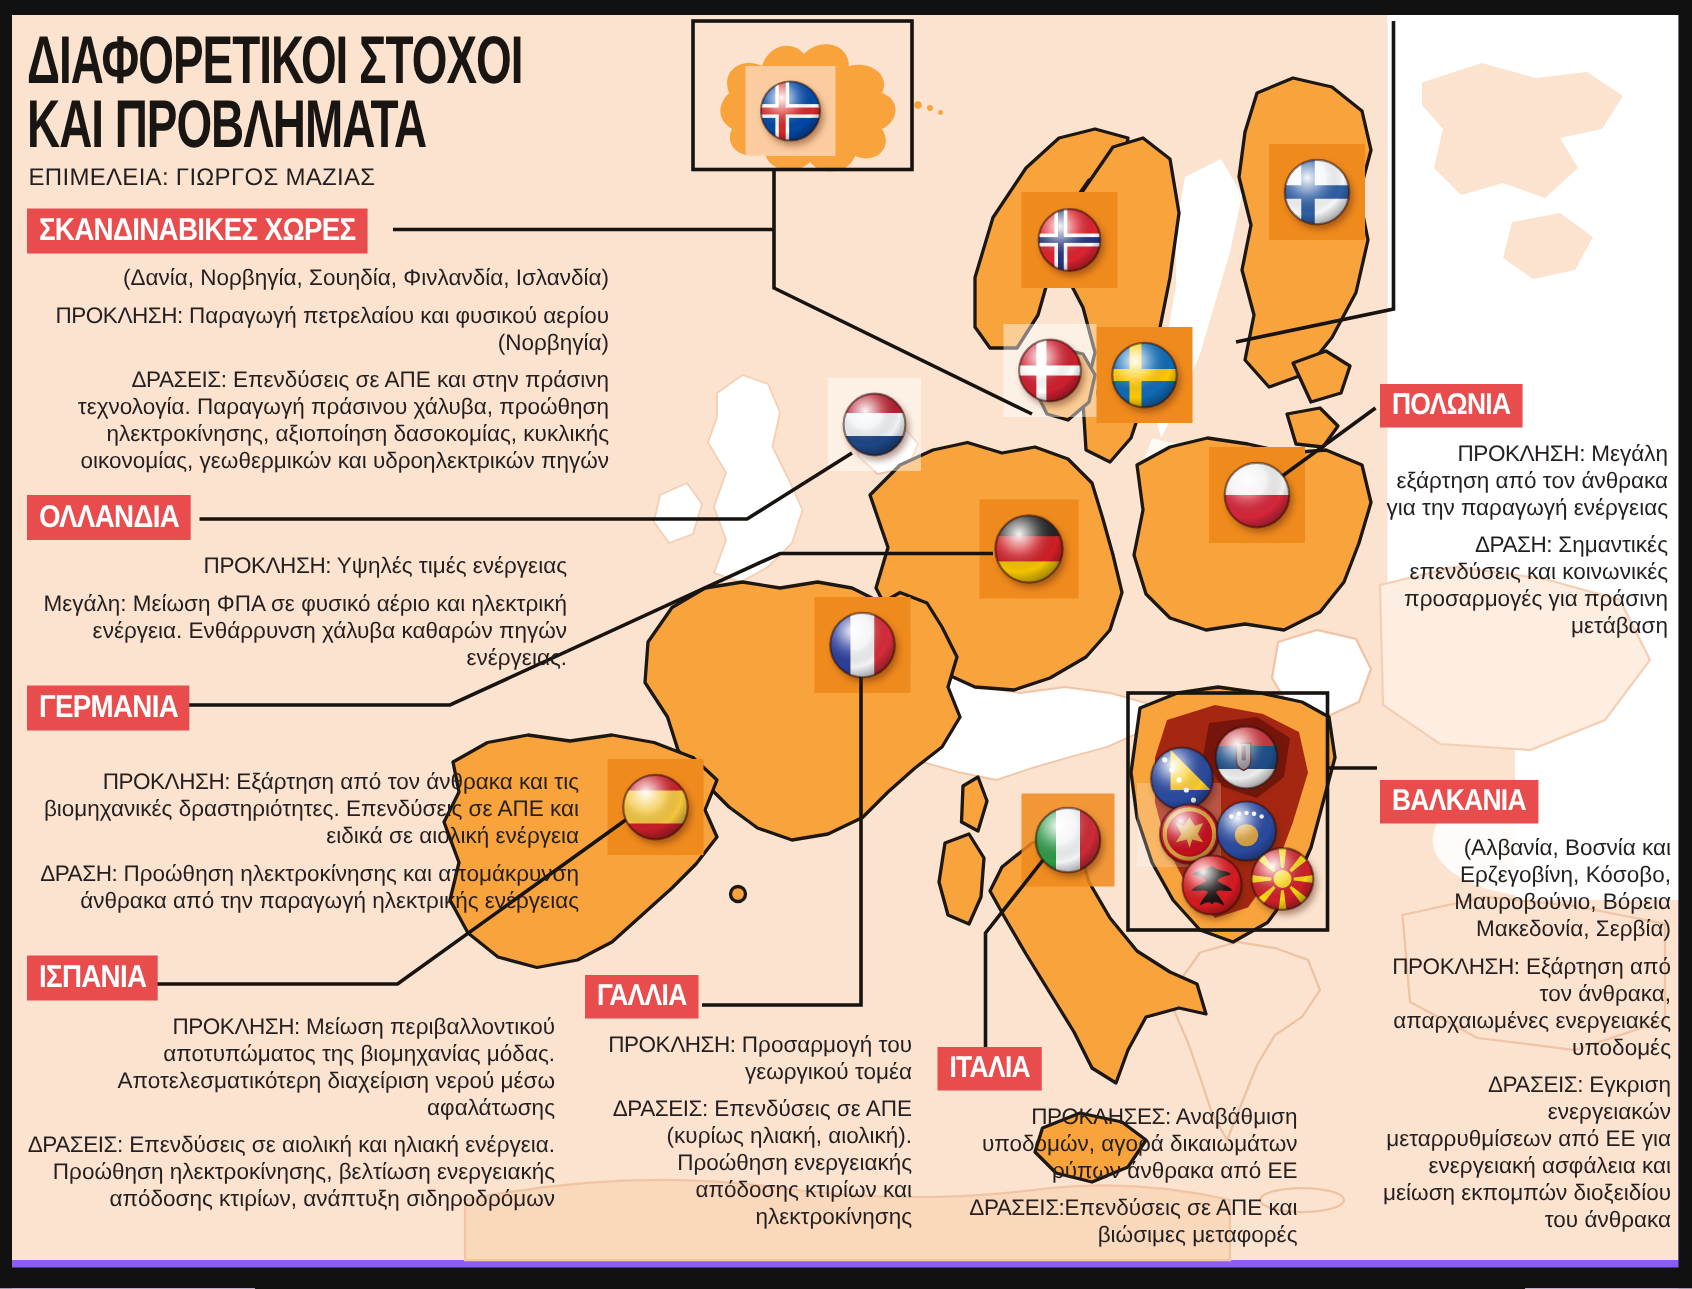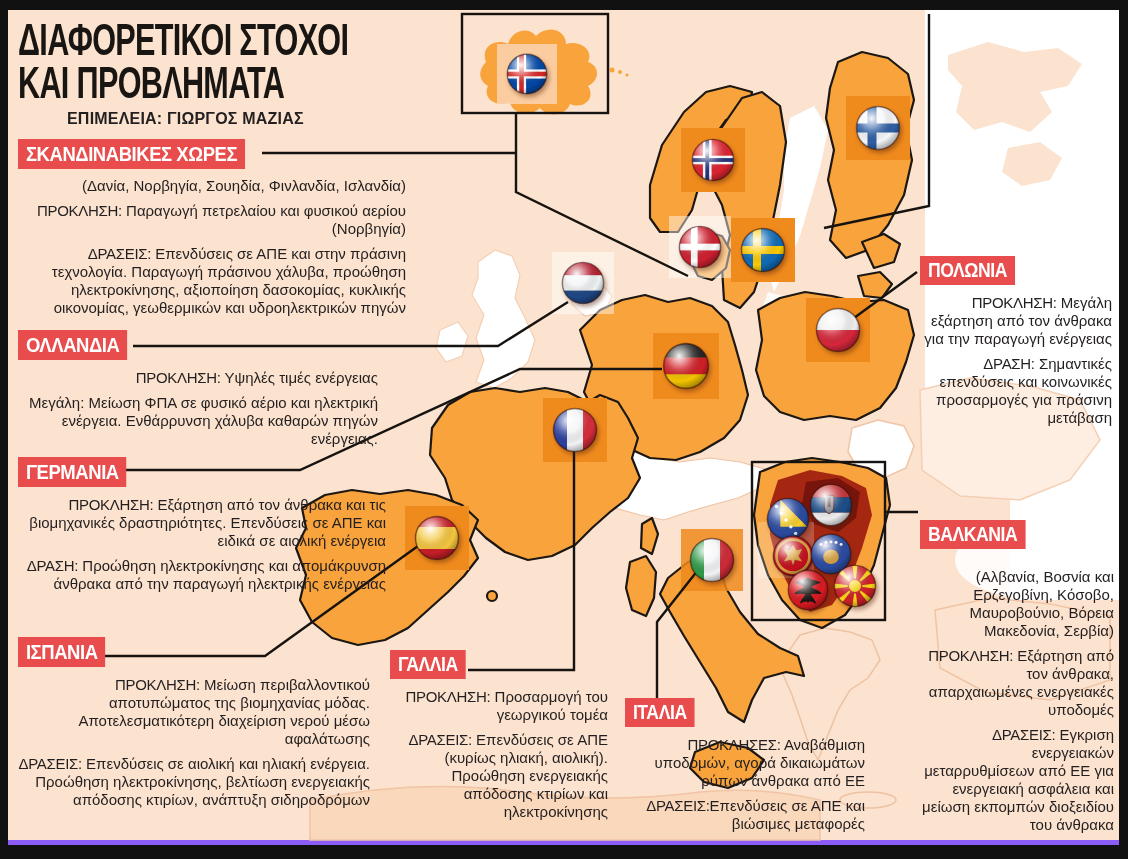--- a/index.html
+++ b/index.html
@@ -19,21 +19,21 @@
   }
   .tag.small{font-size:20px;}
   .sec p{margin:6px 0 7px;font-size:15px;line-height:18px;text-align:right;}
   .lbl{font-weight:400;letter-spacing:-.3px;}
   .countries{font-weight:400;}
   .title{
     position:absolute;left:18px;top:18px;z-index:20;font-weight:900;color:#191512;
     font-size:45px;line-height:43px;letter-spacing:-1px;
     transform:scaleX(.68);transform-origin:left top;white-space:nowrap;
   }
-  .byline{position:absolute;left:19px;top:110px;z-index:20;font-weight:700;font-size:16px;letter-spacing:.2px;margin-left:48px;}
+  .byline{position:absolute;left:19px;top:110px;z-index:20;font-weight:400;font-size:16px;letter-spacing:.2px;}
   .hiddendefs{position:absolute;width:0;height:0;}
 </style>
 </head>
 <body>
 
 <div class="stage">
 
   <svg class="hiddendefs" aria-hidden="true">
     <defs>
       <radialGradient id="sph" cx="35%" cy="28%" r="80%">
@@ -431,21 +431,21 @@
   </div>
 
   <div class="sec" style="left:18px;top:330px;width:360px">
     <div class="tag"><span>ΟΛΛΑΝΔΙΑ</span></div>
     <p style="margin-top:9px"><b class="lbl">ΠΡΟΚΛΗΣΗ:</b> <span>Υψηλές τιμές ενέργειας</span></p>
     <p><span>Μεγάλη:</span> <span>Μείωση ΦΠΑ σε φυσικό αέριο και ηλεκτρική ενέργεια. Ενθάρρυνση χάλυβα καθαρών πηγών ενέργειας.</span></p>
   </div>
 
   <div class="sec" style="left:18px;top:457px;width:368px">
     <div class="tag"><span>ΓΕΡΜΑΝΙΑ</span></div>
-    <p style="margin-top:9px"><b class="lbl">ΠΡΟΚΛΗΣΗ:</b> <span>Εξάρτηση από τον άνθρακα και τις βιομηχανικές δραστηριότητες. Επενδύσεις σε ΑΠΕ και ειδικά σε αιολική ενέργεια</span></p>
+    <p style="margin-top:26px"><b class="lbl">ΠΡΟΚΛΗΣΗ:</b> <span>Εξάρτηση από τον άνθρακα και τις βιομηχανικές δραστηριότητες. Επενδύσεις σε ΑΠΕ και ειδικά σε αιολική ενέργεια</span></p>
     <p><b class="lbl">ΔΡΑΣΗ:</b> <span>Προώθηση ηλεκτροκίνησης και απομάκρυνση άνθρακα από την παραγωγή ηλεκτρικής ενέργειας</span></p>
   </div>
 
   <div class="sec" style="left:18px;top:637px;width:352px">
     <div class="tag"><span>ΙΣΠΑΝΙΑ</span></div>
     <p style="margin-top:9px"><b class="lbl">ΠΡΟΚΛΗΣΗ:</b> <span>Μείωση περιβαλλοντικού αποτυπώματος της βιομηχανίας μόδας. Αποτελεσματικότερη διαχείριση νερού μέσω αφαλάτωσης</span></p>
     <p><b class="lbl">ΔΡΑΣΕΙΣ:</b> <span>Επενδύσεις σε αιολική και ηλιακή ενέργεια. Προώθηση ηλεκτροκίνησης, βελτίωση ενεργειακής απόδοσης κτιρίων, ανάπτυξη σιδηροδρόμων</span></p>
   </div>
 
   <div class="sec" style="left:390px;top:650px;width:218px">
@@ -461,18 +461,18 @@
   </div>
 
   <div class="sec" style="left:920px;top:256px;width:192px">
     <div class="tag small"><span>ΠΟΛΩΝΙΑ</span></div>
     <p style="margin-top:9px"><b class="lbl">ΠΡΟΚΛΗΣΗ:</b> <span>Μεγάλη εξάρτηση από τον άνθρακα για την παραγωγή ενέργειας</span></p>
     <p><b class="lbl">ΔΡΑΣΗ:</b> <span>Σημαντικές επενδύσεις και κοινωνικές προσαρμογές για πράσινη μετάβαση</span></p>
   </div>
 
   <div class="sec" style="left:920px;top:520px;width:194px">
     <div class="tag small"><span>ΒΑΛΚΑΝΙΑ</span></div>
-    <p class="countries" style="margin-top:19px">(Αλβανία, Βοσνία και Ερζεγοβίνη, Κόσοβο, Μαυροβούνιο, Βόρεια Μακεδονία, Σερβία)</p>
+    <p class="countries" style="margin-top:8px">(Αλβανία, Βοσνία και Ερζεγοβίνη, Κόσοβο, Μαυροβούνιο, Βόρεια Μακεδονία, Σερβία)</p>
     <p><b class="lbl">ΠΡΟΚΛΗΣΗ:</b> <span>Εξάρτηση από τον άνθρακα, απαρχαιωμένες ενεργειακές υποδομές</span></p>
     <p><b class="lbl">ΔΡΑΣΕΙΣ:</b> <span>Εγκριση ενεργειακών μεταρρυθμίσεων από ΕΕ για ενεργειακή ασφάλεια και μείωση εκπομπών διοξειδίου του άνθρακα</span></p>
   </div>
 
 </div>
 
 </body></html>

